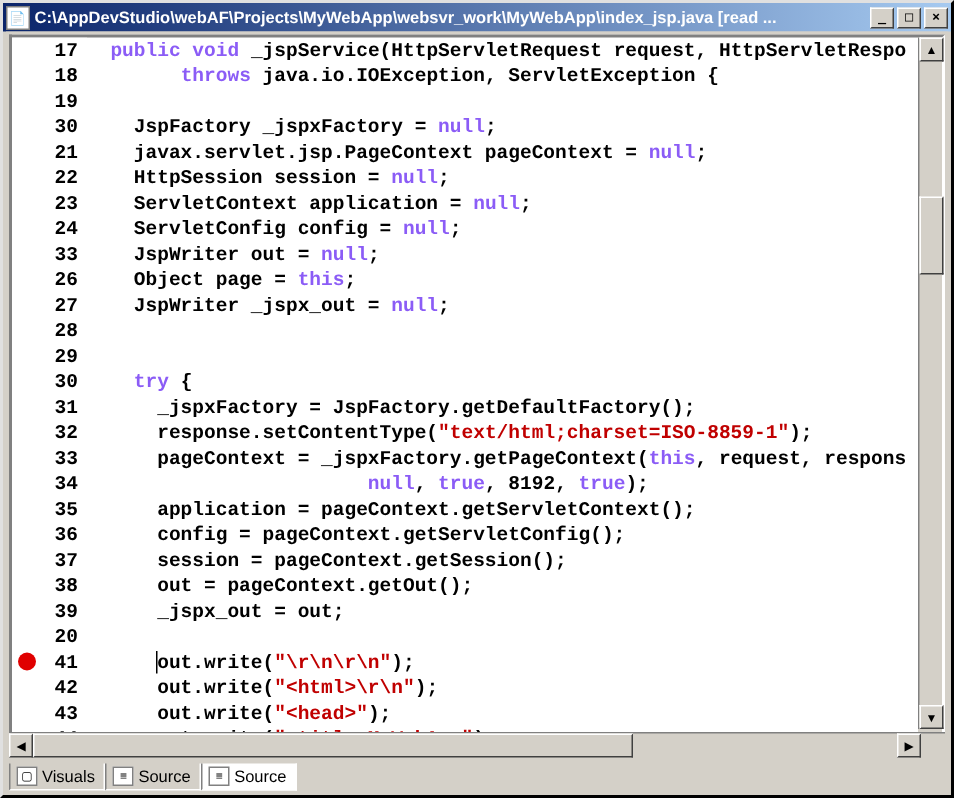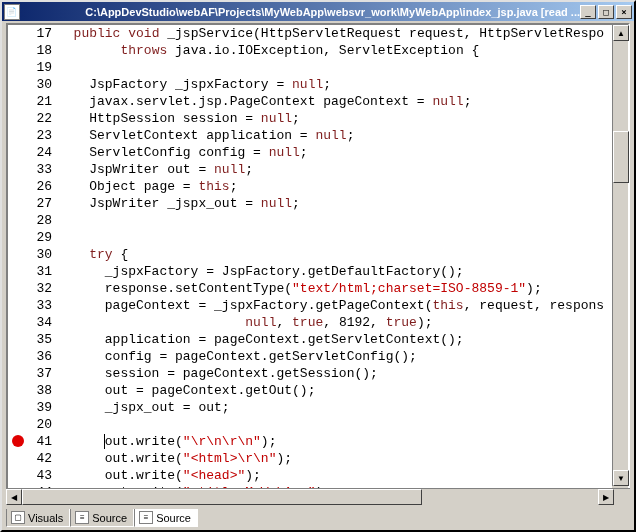--- a/index.html
+++ b/index.html
@@ -33,21 +33,20 @@
     align-items: center;
     justify-content: center;
     font-size: 9px;
   }
   .titlebar-text {
     flex: 1;
     font-weight: bold;
     font-size: 11px;
     white-space: nowrap;
     overflow: hidden;
-    text-align: right;
   }
   .titlebar-btns {
     display: flex;
     gap: 2px;
   }
   .titlebar-btn {
     width: 16px;
     height: 14px;
     background: #d4d0c8;
     border: 1px solid;
@@ -77,20 +76,21 @@
     display: flex;
   }
 
   .code-scroll {
     flex: 1;
     overflow: hidden;
     position: relative;
   }
   .code-content {
     display: flex;
+    font-weight: bold;
   }
   .bp-col {
     width: 20px;
     background: #fff;
     flex-shrink: 0;
   }
   .bp-dot {
     width: 12px;
     height: 12px;
     background: #e00000;
@@ -112,21 +112,21 @@
     flex: 1;
     font-family: "Courier New", monospace;
     font-size: 13px;
     line-height: 17px;
     white-space: pre;
     color: #000;
   }
   .ln { height: 17px; }
   .bp-row { height: 17px; }
   .cl { height: 17px; }
-  .kw { color: #7f1d1d; }
+  .kw { color: #8b5cf6; }
   .str { color: #c00000; }
   .cursor { border-left: 1px solid #000; margin-left: -1px; }
   .vscroll {
     width: 16px;
     background: #d4d0c8;
     border-left: 1px solid #808080;
     position: relative;
     flex-shrink: 0;
   }
   .vscroll-up, .vscroll-down {

